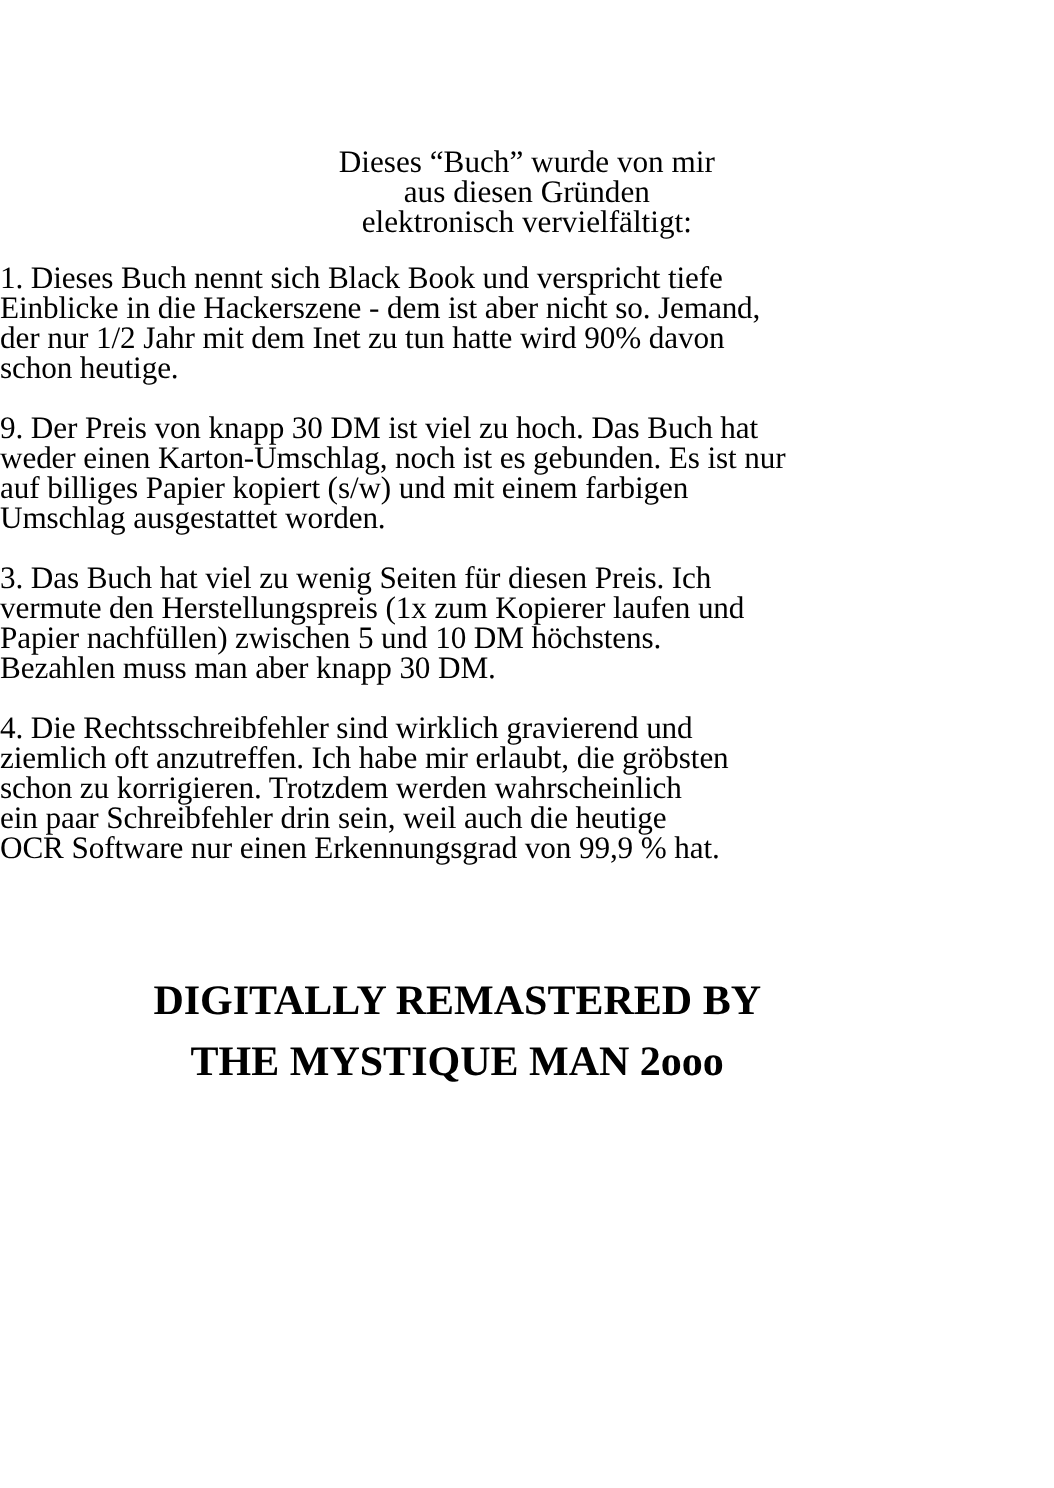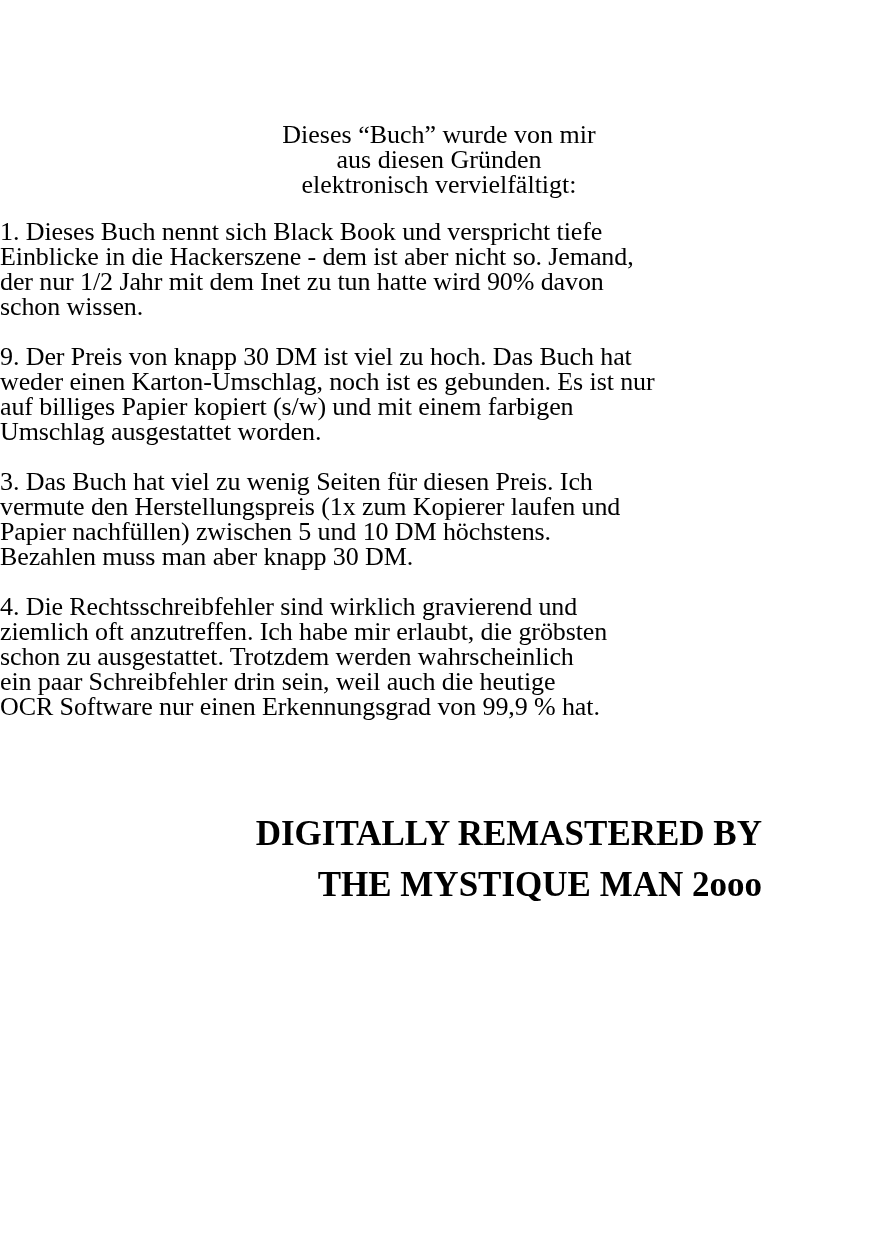--- a/index.html
+++ b/index.html
@@ -19,60 +19,60 @@
   .intro div, .para div { white-space: nowrap; }
   .para {
     position: absolute; left: 0; width: 878px; text-align: left;
     font-size: 26px; line-height: 25px; letter-spacing: -0.1px;
   }
   .p1 { top: 219px; }
   .p2 { top: 344px; }
   .p3 { top: 469px; }
   .p4 { top: 594px; }
   .credit {
-    position: absolute; top: 808px; left: 0; width: 762px; text-align: right;
+    position: absolute; top: 808px; left: 0; width: 762px; text-align: center;
     font-weight: bold; font-size: 35px; line-height: 51px;
   }
 </style>
 </head>
 <body>
 
 <div class="page">
 
   <div class="intro">
     <div>Dieses “Buch” wurde von mir</div>
     <div>aus diesen Gründen</div>
     <div>elektronisch vervielfältigt:</div>
   </div>
 
   <div class="para p1">
     <div>1. Dieses Buch nennt sich Black Book und verspricht tiefe</div>
     <div>Einblicke in die Hackerszene - dem ist aber nicht so. Jemand,</div>
     <div>der nur 1/2 Jahr mit dem Inet zu tun hatte wird 90% davon</div>
-    <div>schon wissen.</div>
+    <div>schon heutige.</div>
   </div>
 
   <div class="para p2">
     <div>9. Der Preis von knapp 30 DM ist viel zu hoch. Das Buch hat</div>
     <div>weder einen Karton-Umschlag, noch ist es gebunden. Es ist nur</div>
     <div>auf billiges Papier kopiert (s/w) und mit einem farbigen</div>
     <div>Umschlag ausgestattet worden.</div>
   </div>
 
   <div class="para p3">
     <div>3. Das Buch hat viel zu wenig Seiten für diesen Preis. Ich</div>
     <div>vermute den Herstellungspreis (1x zum Kopierer laufen und</div>
     <div>Papier nachfüllen) zwischen 5 und 10 DM höchstens.</div>
     <div>Bezahlen muss man aber knapp 30 DM.</div>
   </div>
 
   <div class="para p4">
     <div>4. Die Rechtsschreibfehler sind wirklich gravierend und</div>
     <div>ziemlich oft anzutreffen. Ich habe mir erlaubt, die gröbsten</div>
-    <div>schon zu ausgestattet. Trotzdem werden wahrscheinlich</div>
+    <div>schon zu korrigieren. Trotzdem werden wahrscheinlich</div>
     <div>ein paar Schreibfehler drin sein, weil auch die heutige</div>
     <div>OCR Software nur einen Erkennungsgrad von 99,9 % hat.</div>
   </div>
 
   <div class="credit">
     <div>DIGITALLY REMASTERED BY</div>
     <div>THE MYSTIQUE MAN 2ooo</div>
   </div>
 </div>
 

